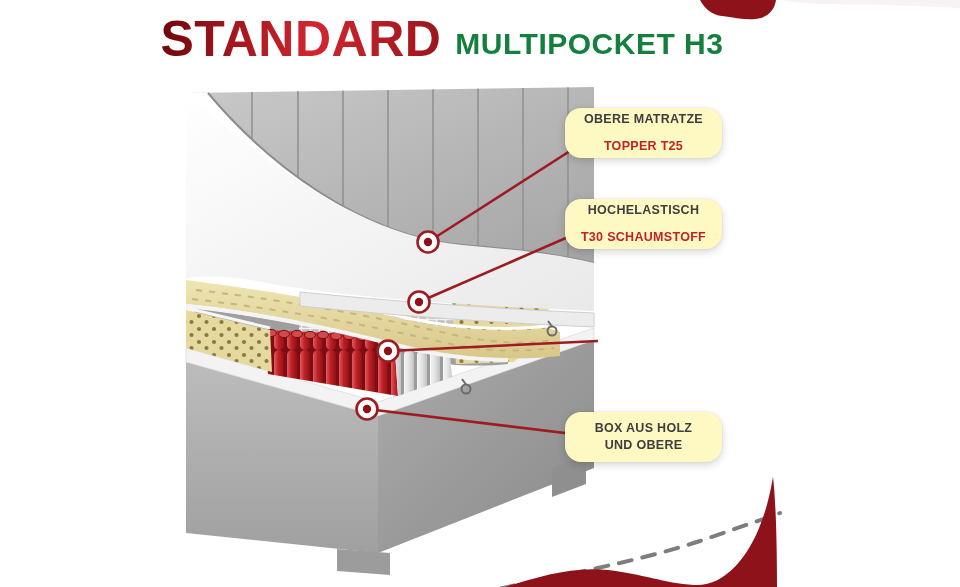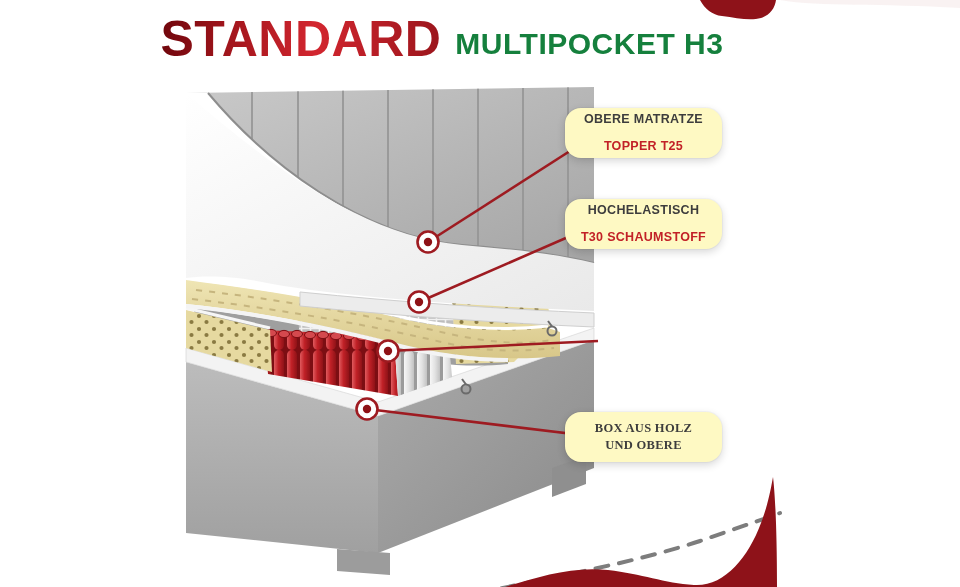--- a/index.html
+++ b/index.html
@@ -15,21 +15,21 @@
   .model{font-size:30px;font-weight:700;color:#15803d;letter-spacing:0.5px;margin-bottom:3px;}
   
   .art{position:absolute;left:0;top:0;width:960px;height:587px;}
   
   .card{position:absolute;left:565px;width:157px;height:50px;background:#fef9c3;border-radius:16px;
         box-shadow:0 3px 9px rgba(0,0,0,.16),0 0 0 1px rgba(0,0,0,.03);
         display:flex;flex-direction:column;justify-content:center;align-items:center;
         text-align:center;z-index:5;}
   .card span{font-size:12.5px;font-weight:700;color:#3d3d3d;line-height:1.38;letter-spacing:0.3px;}
   .card span.red{color:#c22127;margin-top:10px;}
-  .card1{top:108px;} .card2{top:199px;} .card3{top:316px;} .card4{top:412px;font-family:Liberation Serif, serif;}
+  .card1{top:108px;} .card2{top:199px;} .card3{top:316px;} .card4{top:412px;}
 </style>
 </head>
 <body>
 
 <div class="canvas">
 
   <div class="title-row">
     <span class="brand">STANDARD</span>
     <span class="model">MULTIPOCKET H3</span>
   </div>

